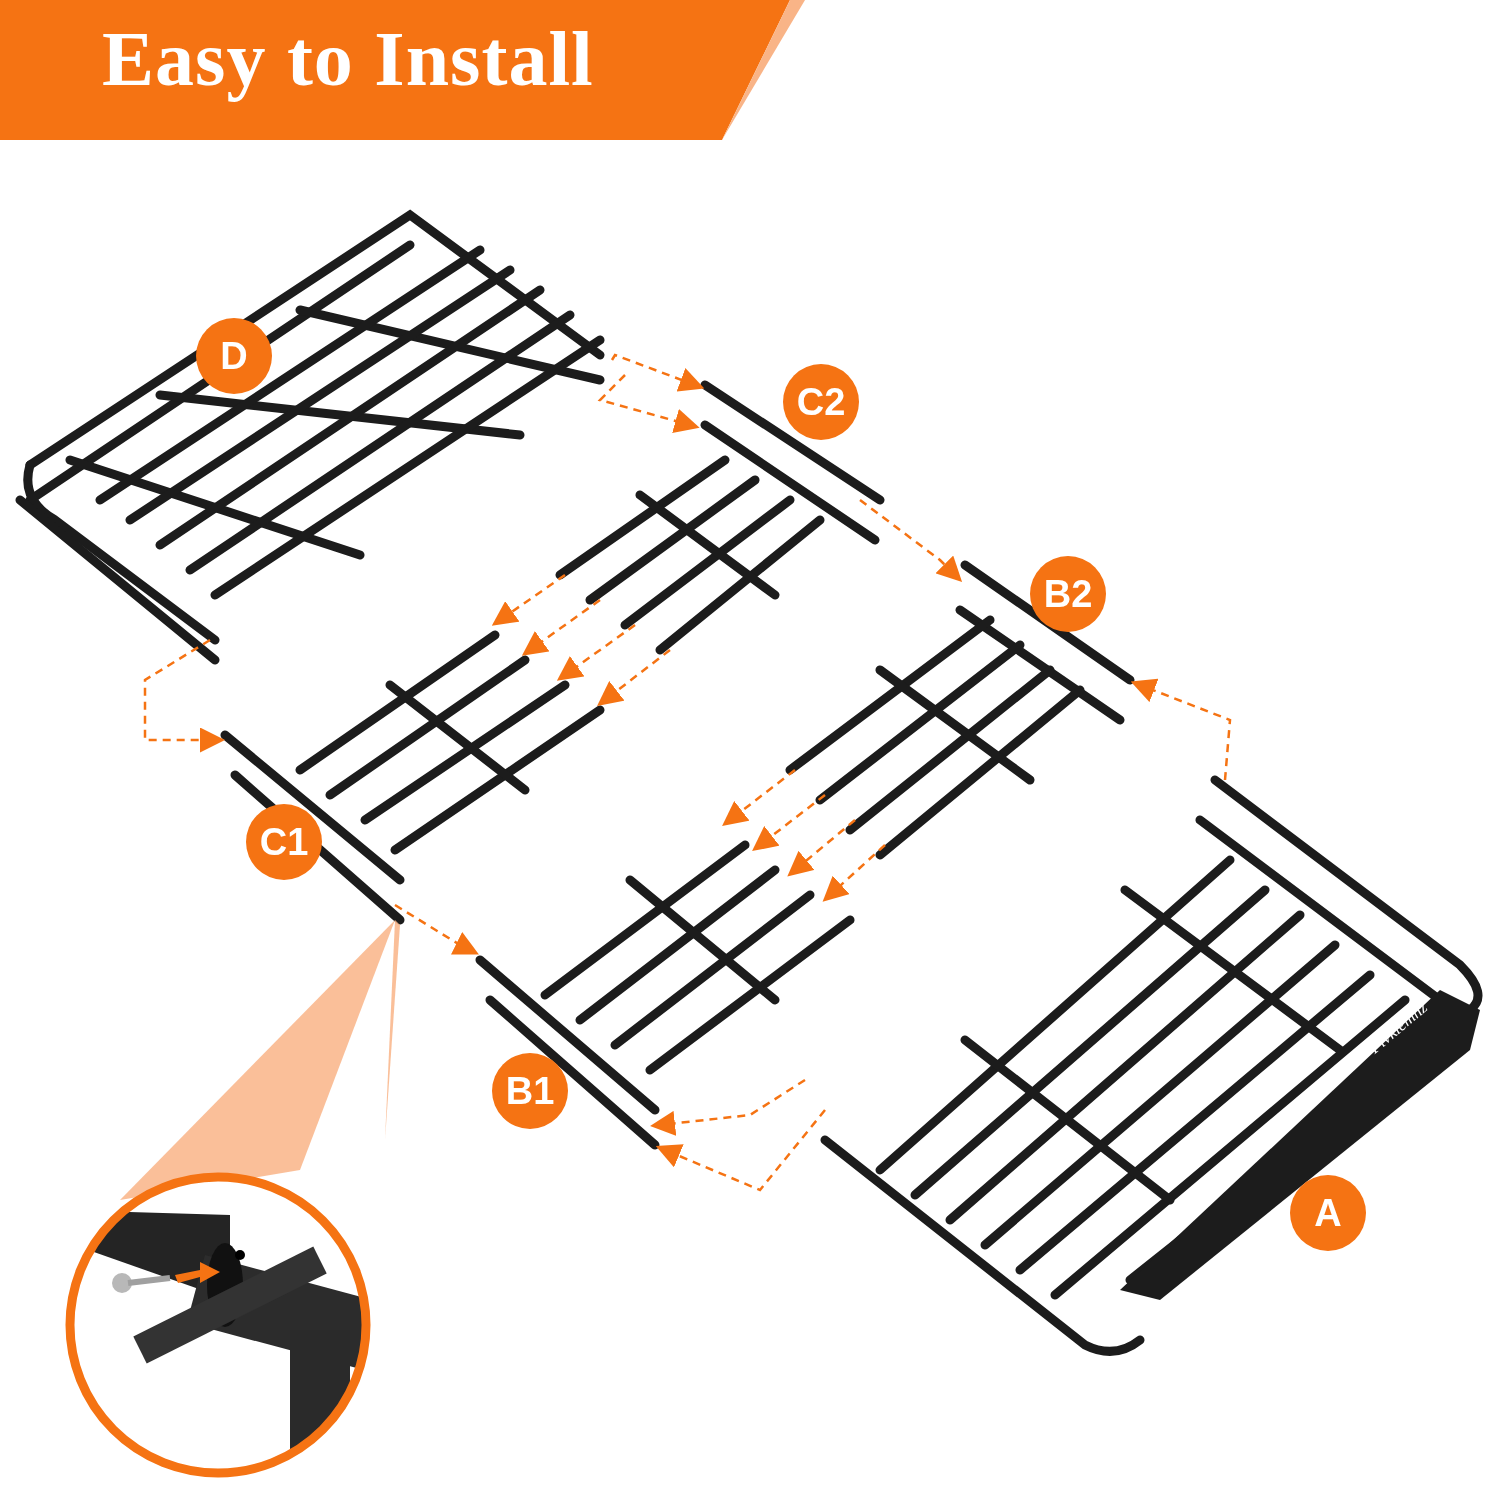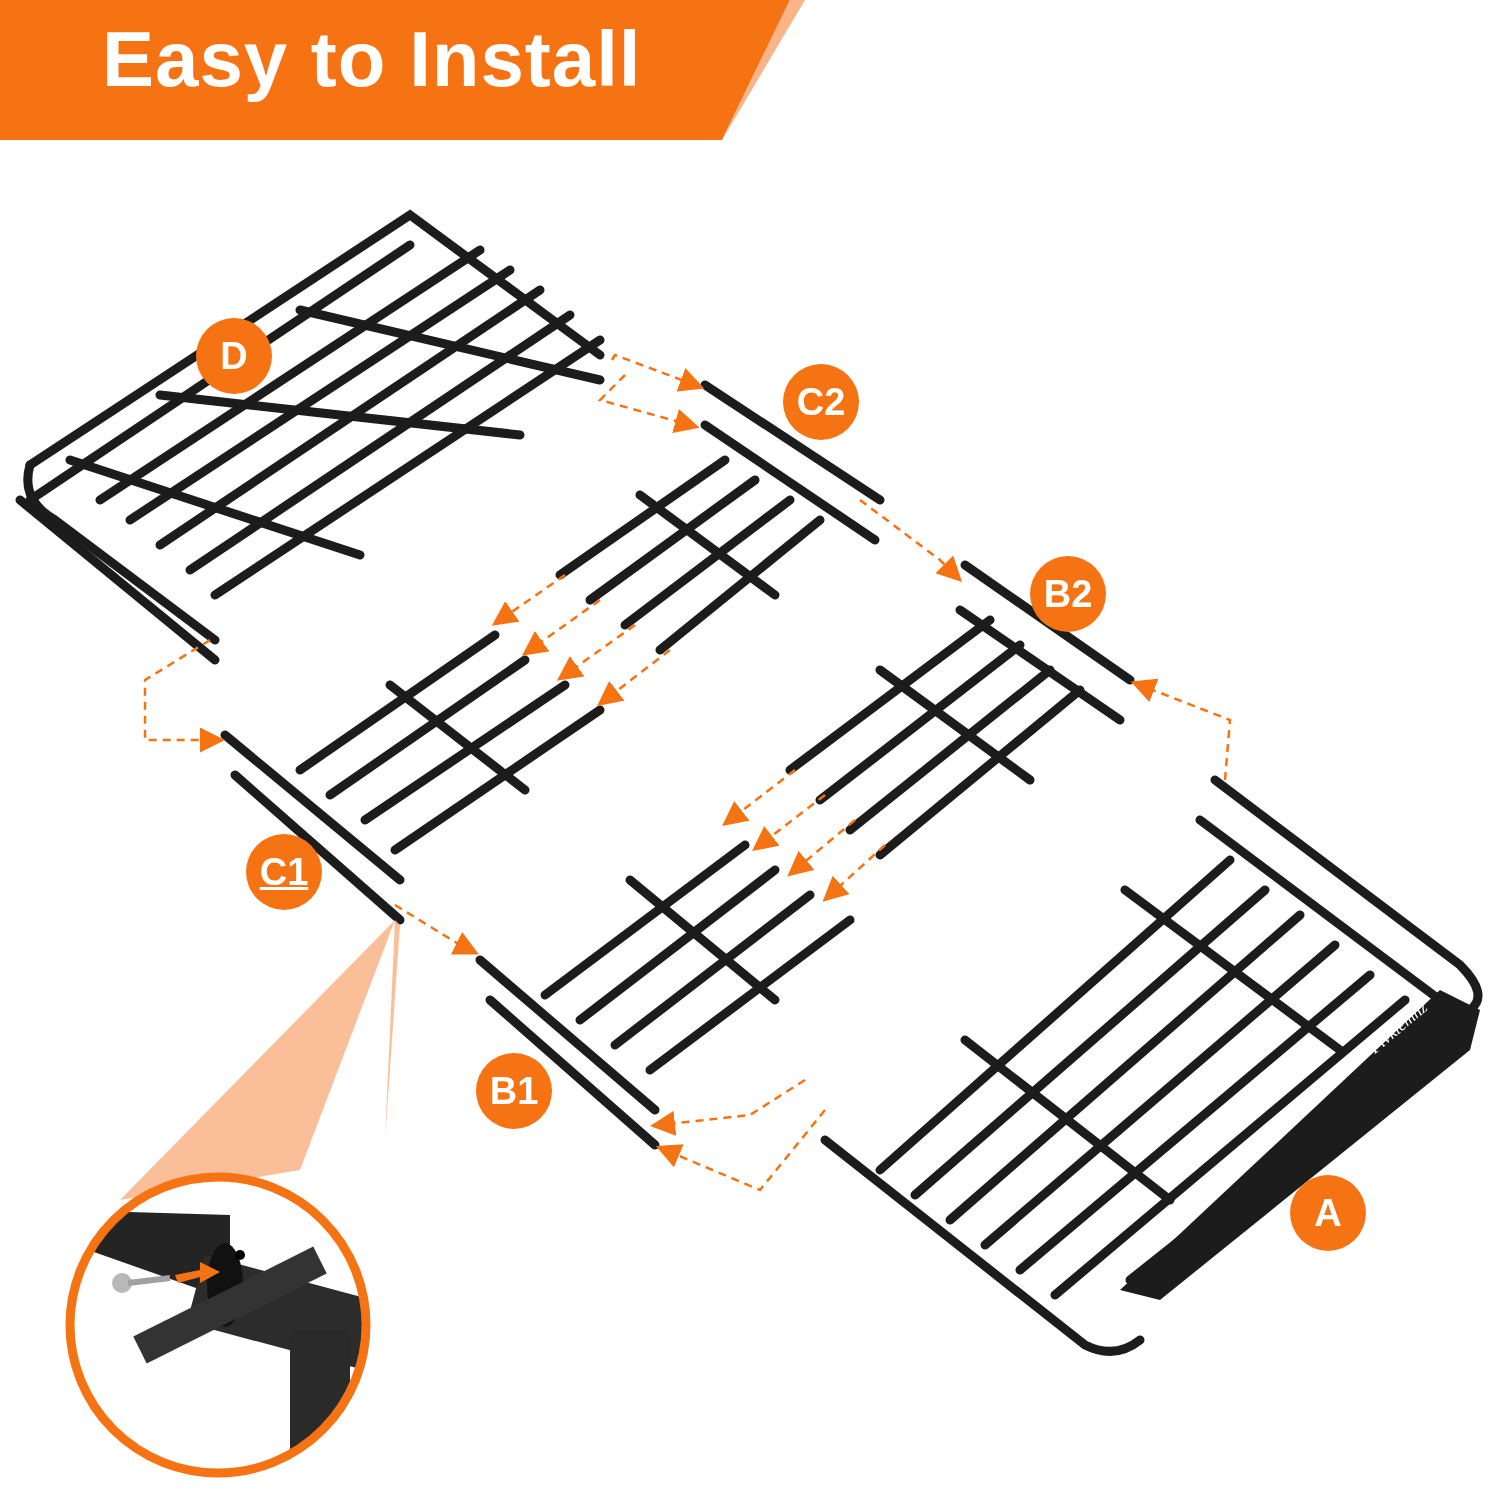--- a/index.html
+++ b/index.html
@@ -1,18 +1,18 @@
 <!DOCTYPE html>
 <html><head>
 <meta charset="utf-8">
 <style>
   html,body{margin:0;padding:0;background:#ffffff;}
   .page{position:relative;width:1500px;height:1500px;overflow:hidden;background:#ffffff;font-family:"Liberation Sans","DejaVu Sans",sans-serif;}
   .banner{position:absolute;left:0;top:0;width:1500px;height:140px;}
-  .banner-title{position:absolute;left:102px;top:14px;font-size:78px;font-weight:bold;color:#ffffff;letter-spacing:1px;font-family:Liberation Sans, sans-serif;}
+  .banner-title{position:absolute;left:102px;top:14px;font-size:78px;font-weight:bold;color:#ffffff;letter-spacing:1px;font-family:Liberation Serif, serif;}
   .diagram{position:absolute;left:0;top:0;width:1500px;height:1500px;}
   .part-label{position:absolute;width:76px;height:76px;border-radius:50%;background:#f57313;color:#fff;font-weight:bold;font-size:38px;display:flex;align-items:center;justify-content:center;font-family:"Liberation Sans",sans-serif;}
   .brand{position:absolute;left:1378px;top:1038px;color:#fff;font-family:"Liberation Serif",serif;font-style:italic;font-size:17px;transform:rotate(-40deg);transform-origin:left bottom;white-space:nowrap;}
 </style>
 </head>
 <body>
 
 <div class="page">
 
   <svg class="banner" viewBox="0 0 1500 140" width="1500" height="140">
@@ -134,18 +134,18 @@
       <circle cx="122" cy="1283" r="10" fill="#b8b8b8"></circle>
       <line x1="128" y1="1283" x2="170" y2="1278" stroke="#a0a0a0" stroke-width="6"></line>
       <path d="M175,1275 L200,1270 L200,1262 L220,1272 L200,1283 L200,1277 L178,1283 z" fill="#f57313"></path>
     </g>
     <circle cx="218" cy="1325" r="148" fill="none" stroke="#f57313" stroke-width="9"></circle>
   </svg>
 
   <div class="part-label" style="left:196px;top:318px;">D</div>
   <div class="part-label" style="left:783px;top:364px;">C2</div>
   <div class="part-label" style="left:1030px;top:556px;text-align:right;">B2</div>
-  <div class="part-label" style="left:246px;top:834px;text-decoration:underline;">C1</div>
-  <div class="part-label" style="left:476px;top:1053px;">B1</div>
+  <div class="part-label" style="left:246px;top:804px;">C1</div>
+  <div class="part-label" style="left:492px;top:1053px;">B1</div>
   <div class="part-label" style="left:1290px;top:1175px;">A</div>
 
   <div class="brand">Fivklemnz</div>
 </div>
 
 </body></html>

